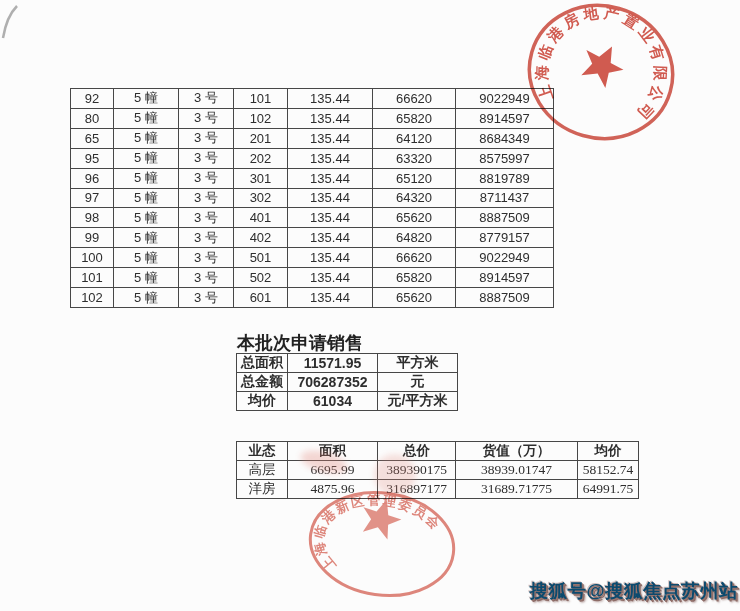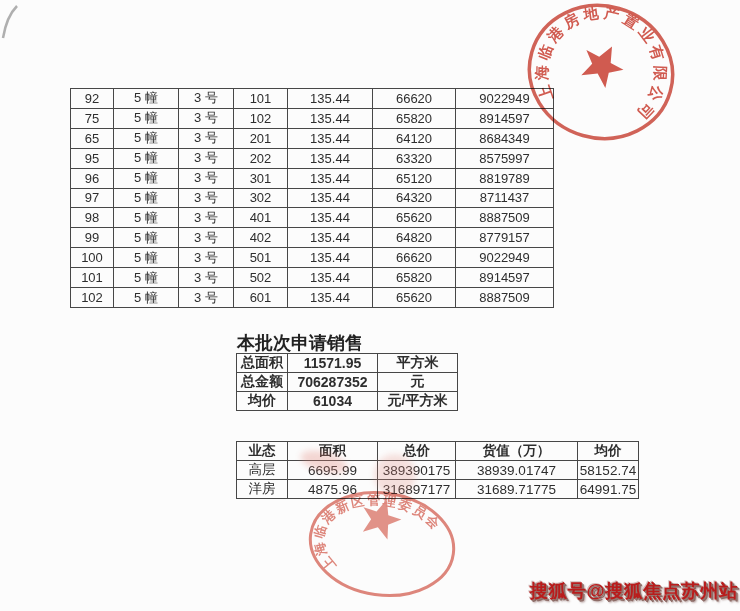--- a/index.html
+++ b/index.html
@@ -9,37 +9,37 @@
   
   table{border-collapse:collapse;table-layout:fixed;color:#2e2e2e;padding-left:8px;}
   td,th{border:1.5px solid #474747;text-align:center;vertical-align:middle;padding:0;overflow:hidden;white-space:nowrap;}
 
   .units-table{position:absolute;left:70px;top:88px;width:483px;height:220px;font-size:13px;}
   .units-table td{height:16px;}
 
   .summary-title{position:absolute;left:237px;top:331px;font-size:18px;font-weight:700;color:#222;}
   .summary-table{position:absolute;left:236px;top:353px;width:221px;height:46px;font-size:14px;font-weight:700;}
 
-  .category-table{position:absolute;left:236px;top:441px;width:402px;height:58px;font-size:13.5px;}
+  .category-table{position:absolute;left:236px;top:441px;width:402px;height:58px;font-size:13.5px;font-family:Liberation Serif, serif;}
   .category-table th{font-weight:700;}
   .category-table td{font-weight:400;margin-top:36px;}
 
   
   .stamp{position:absolute;mix-blend-mode:multiply;pointer-events:none;}
   .stamp-top{left:524px;top:0px;opacity:0.9;}
   .stamp-bottom{left:297px;top:452px;opacity:0.8;}
   .seal-text{font-family:"Liberation Sans","DejaVu Sans",sans-serif;font-weight:700;}
 
   .smudge{position:absolute;border-radius:50%;filter:blur(3px);pointer-events:none;}
   .smudge1{left:300px;top:452px;width:48px;height:20px;background:#e08074;opacity:.3;transform:rotate(15deg);}
   .smudge2{left:374px;top:454px;width:42px;height:42px;background:#e08a7e;opacity:.25;}
 
   
   .watermark{position:absolute;right:2px;top:578px;font-size:18.5px;font-weight:700;letter-spacing:0.5px;
-    color:#b91c1c;
+    color:#0c4a6e;
     text-shadow:1px 1px 0 #96756f, 2px 2px 0 #8d6b66, 3px 3px 2px rgba(120,80,75,.5), -1px -1px 0 rgba(160,120,115,.45);
     white-space:nowrap;}
 
   .corner-mark{position:absolute;left:0;top:4px;}
 </style>
 </head>
 <body>
 
 <div class="page">
 
@@ -61,21 +61,21 @@
         <tr>
           <td>92</td>
           <td>5 幢</td>
           <td>3 号</td>
           <td>101</td>
           <td>135.44</td>
           <td>66620</td>
           <td>9022949</td>
         </tr>
         <tr>
-          <td>75</td>
+          <td>80</td>
           <td>5 幢</td>
           <td>3 号</td>
           <td>102</td>
           <td>135.44</td>
           <td>65820</td>
           <td>8914597</td>
         </tr>
         <tr>
           <td>65</td>
           <td>5 幢</td>

